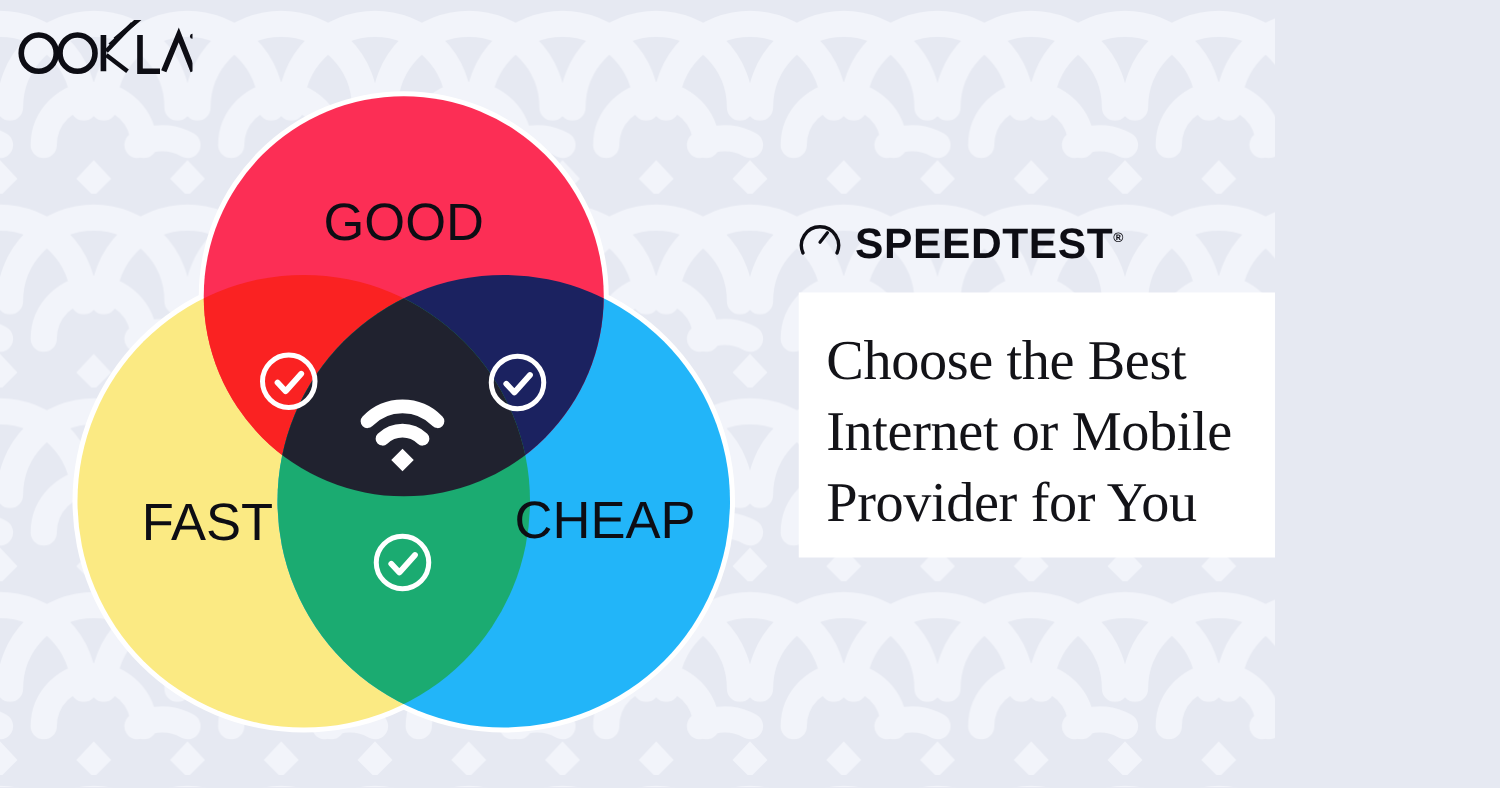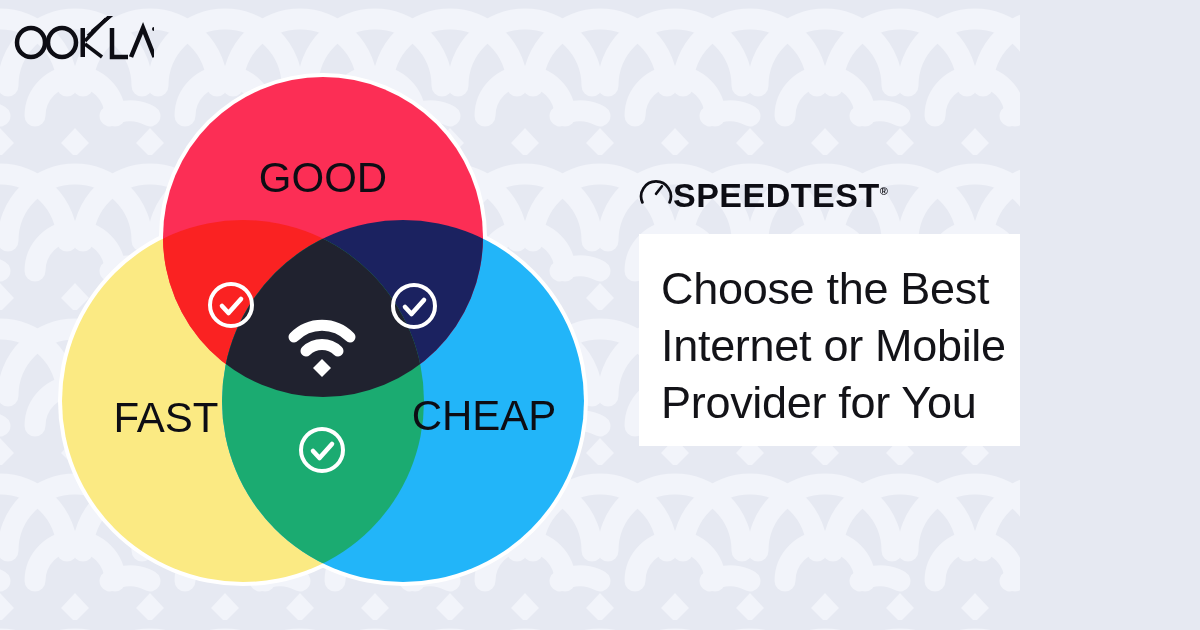--- a/index.html
+++ b/index.html
@@ -25,21 +25,21 @@
     font-family:"Liberation Sans", sans-serif;
     font-weight:400;
     fill:#0d0d14;
   }
 
   
   #right-panel{
     position:absolute;left:639px;top:172px;width:480px;z-index:5;
   }
   #speedtest-lockup{
-    display:flex;align-items:center;height:46px;margin-bottom:16px;
+    display:flex;align-items:center;gap:11px;height:46px;margin-bottom:16px;
   }
   #speedtest-lockup .st-word{
     font-family:"Liberation Sans", sans-serif;
     font-weight:bold;
     font-size:34px;
     letter-spacing:0.5px;
     color:#0d0d14;
     line-height:1;
     position:relative;
     white-space:nowrap;
@@ -53,21 +53,21 @@
 
   #headline-card{
     background:#ffffff;
     width:479px;
     height:212px;
     box-sizing:border-box;
     padding:26px 0 0 22px;
   }
   #headline{
     margin:0;
-    font-family:Liberation Sans, sans-serif;
+    font-family:Liberation Serif, serif;
     font-weight:300;
     font-size:45px;
     line-height:57px;
     color:#131318;
     letter-spacing:-0.3px;
     white-space:pre-line;
   }
 </style>
 </head>
 <body>

